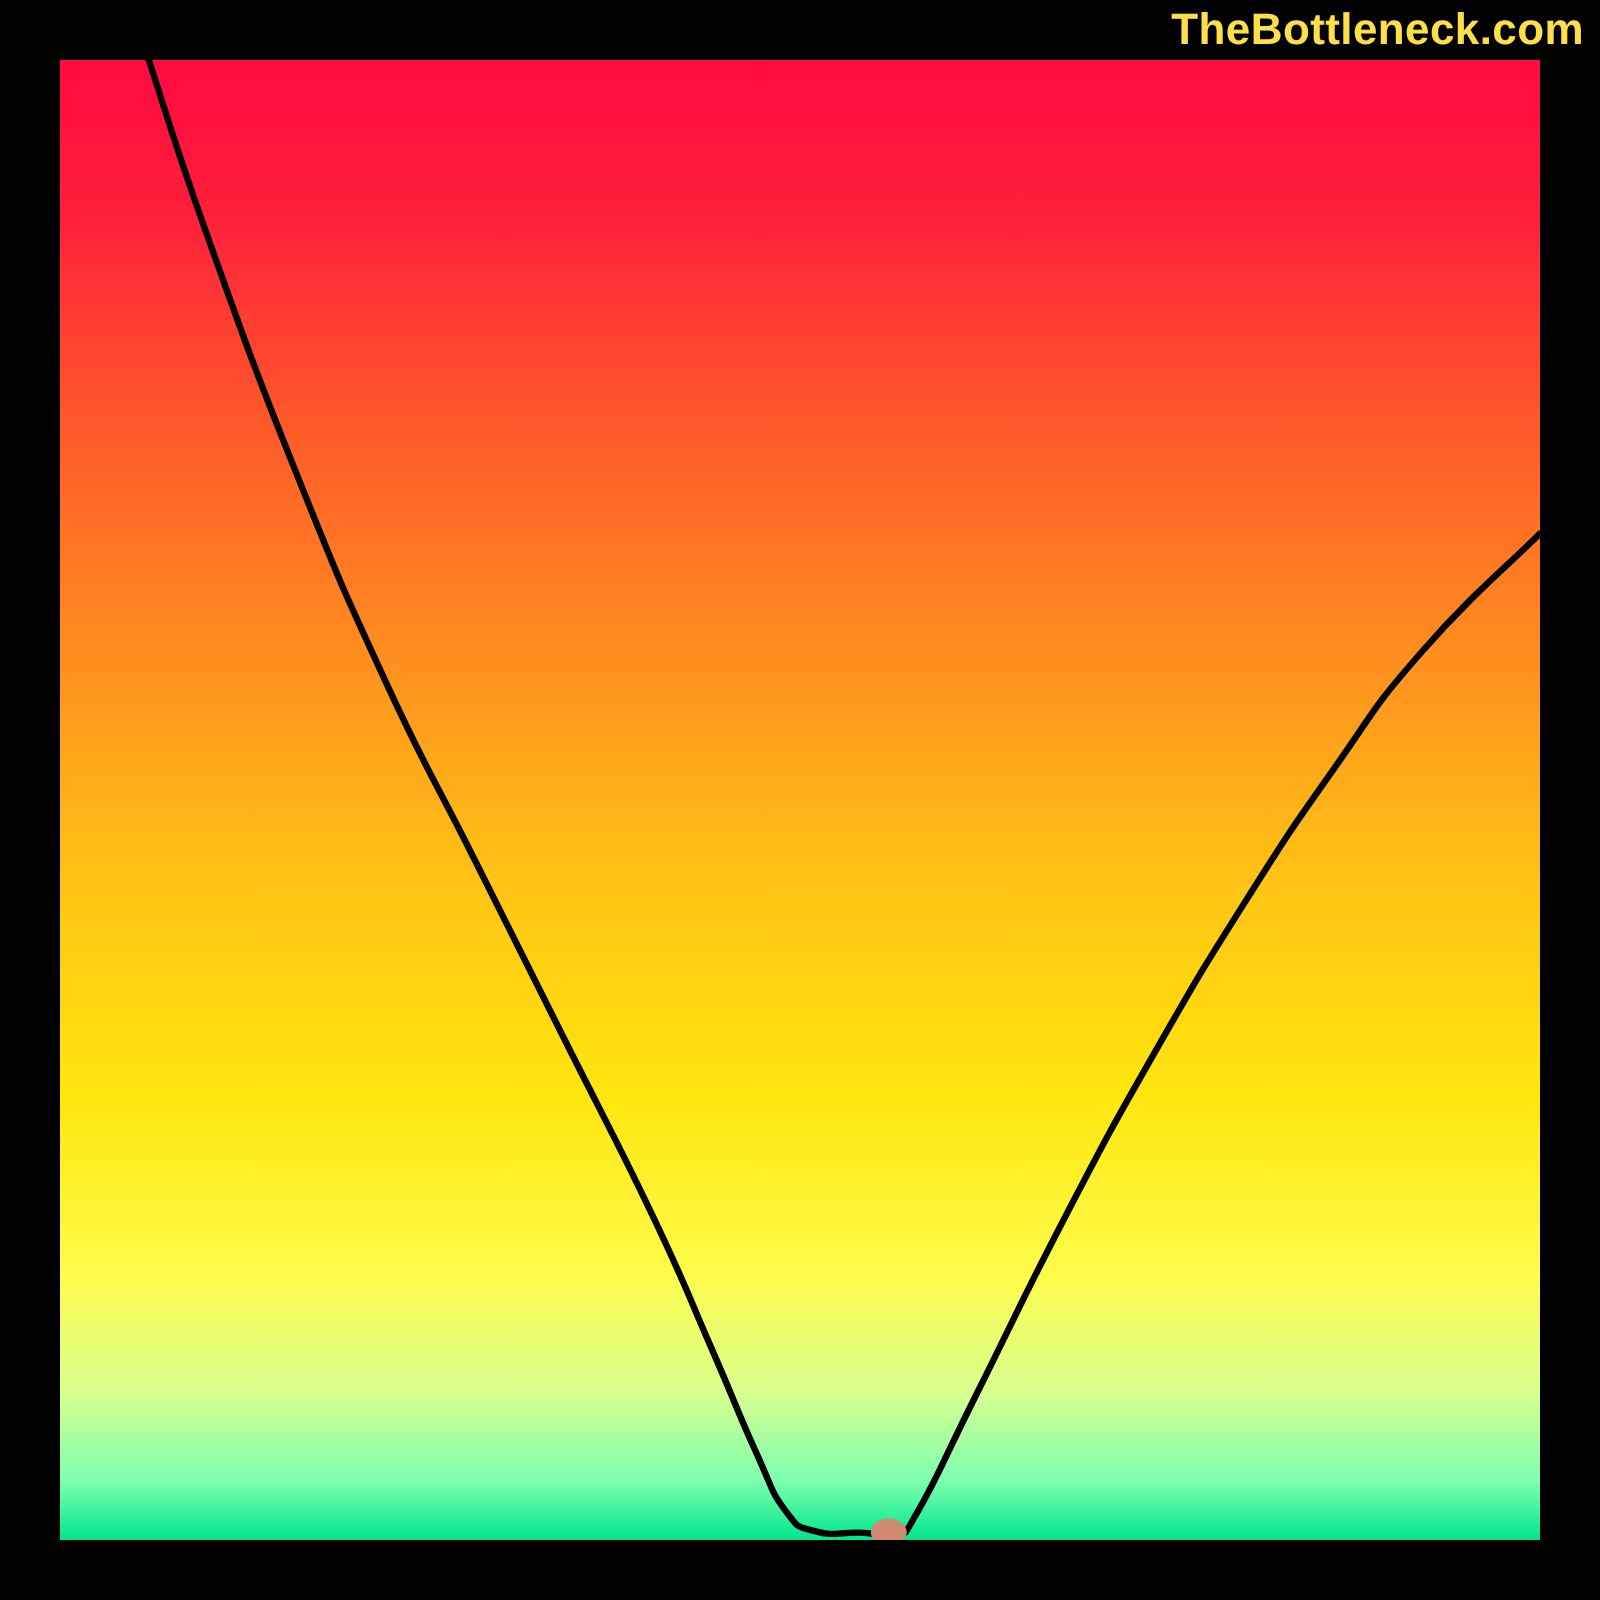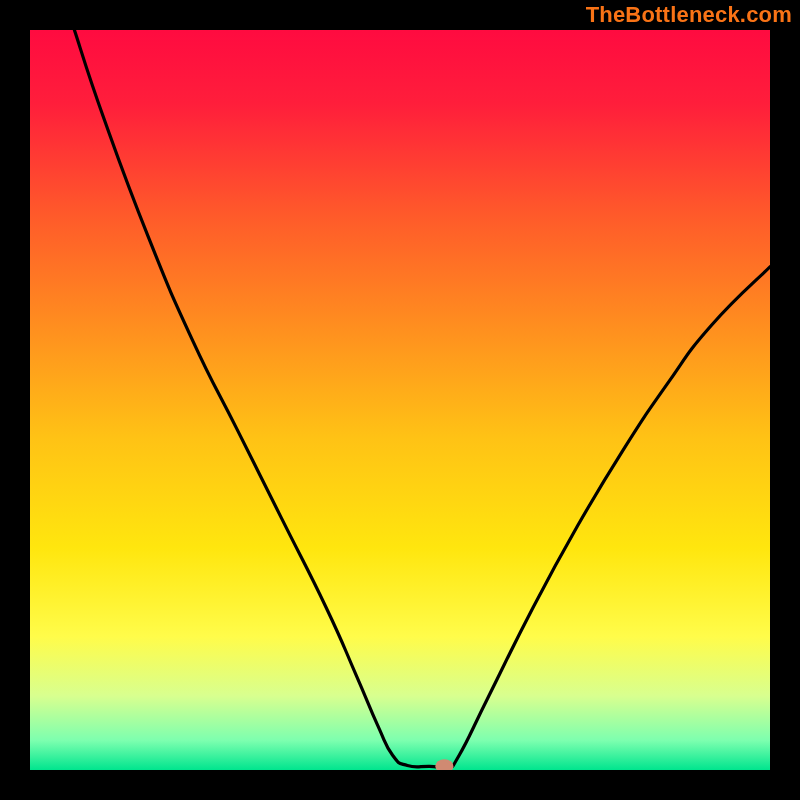--- a/index.html
+++ b/index.html
@@ -14,21 +14,21 @@
   .frame {
     position: relative;
     width: 800px;
     height: 800px;
     background: #000;
   }
   .watermark {
     position: absolute;
     top: 2px;
     right: 8px;
-    color: #f97316;
+    color: #fde047;
     font-size: 22px;
     font-weight: 600;
     letter-spacing: 0.2px;
     user-select: none;
     margin-left: 40px;
   }
   svg {
     position: absolute;
     top: 30px;
     left: 30px;

